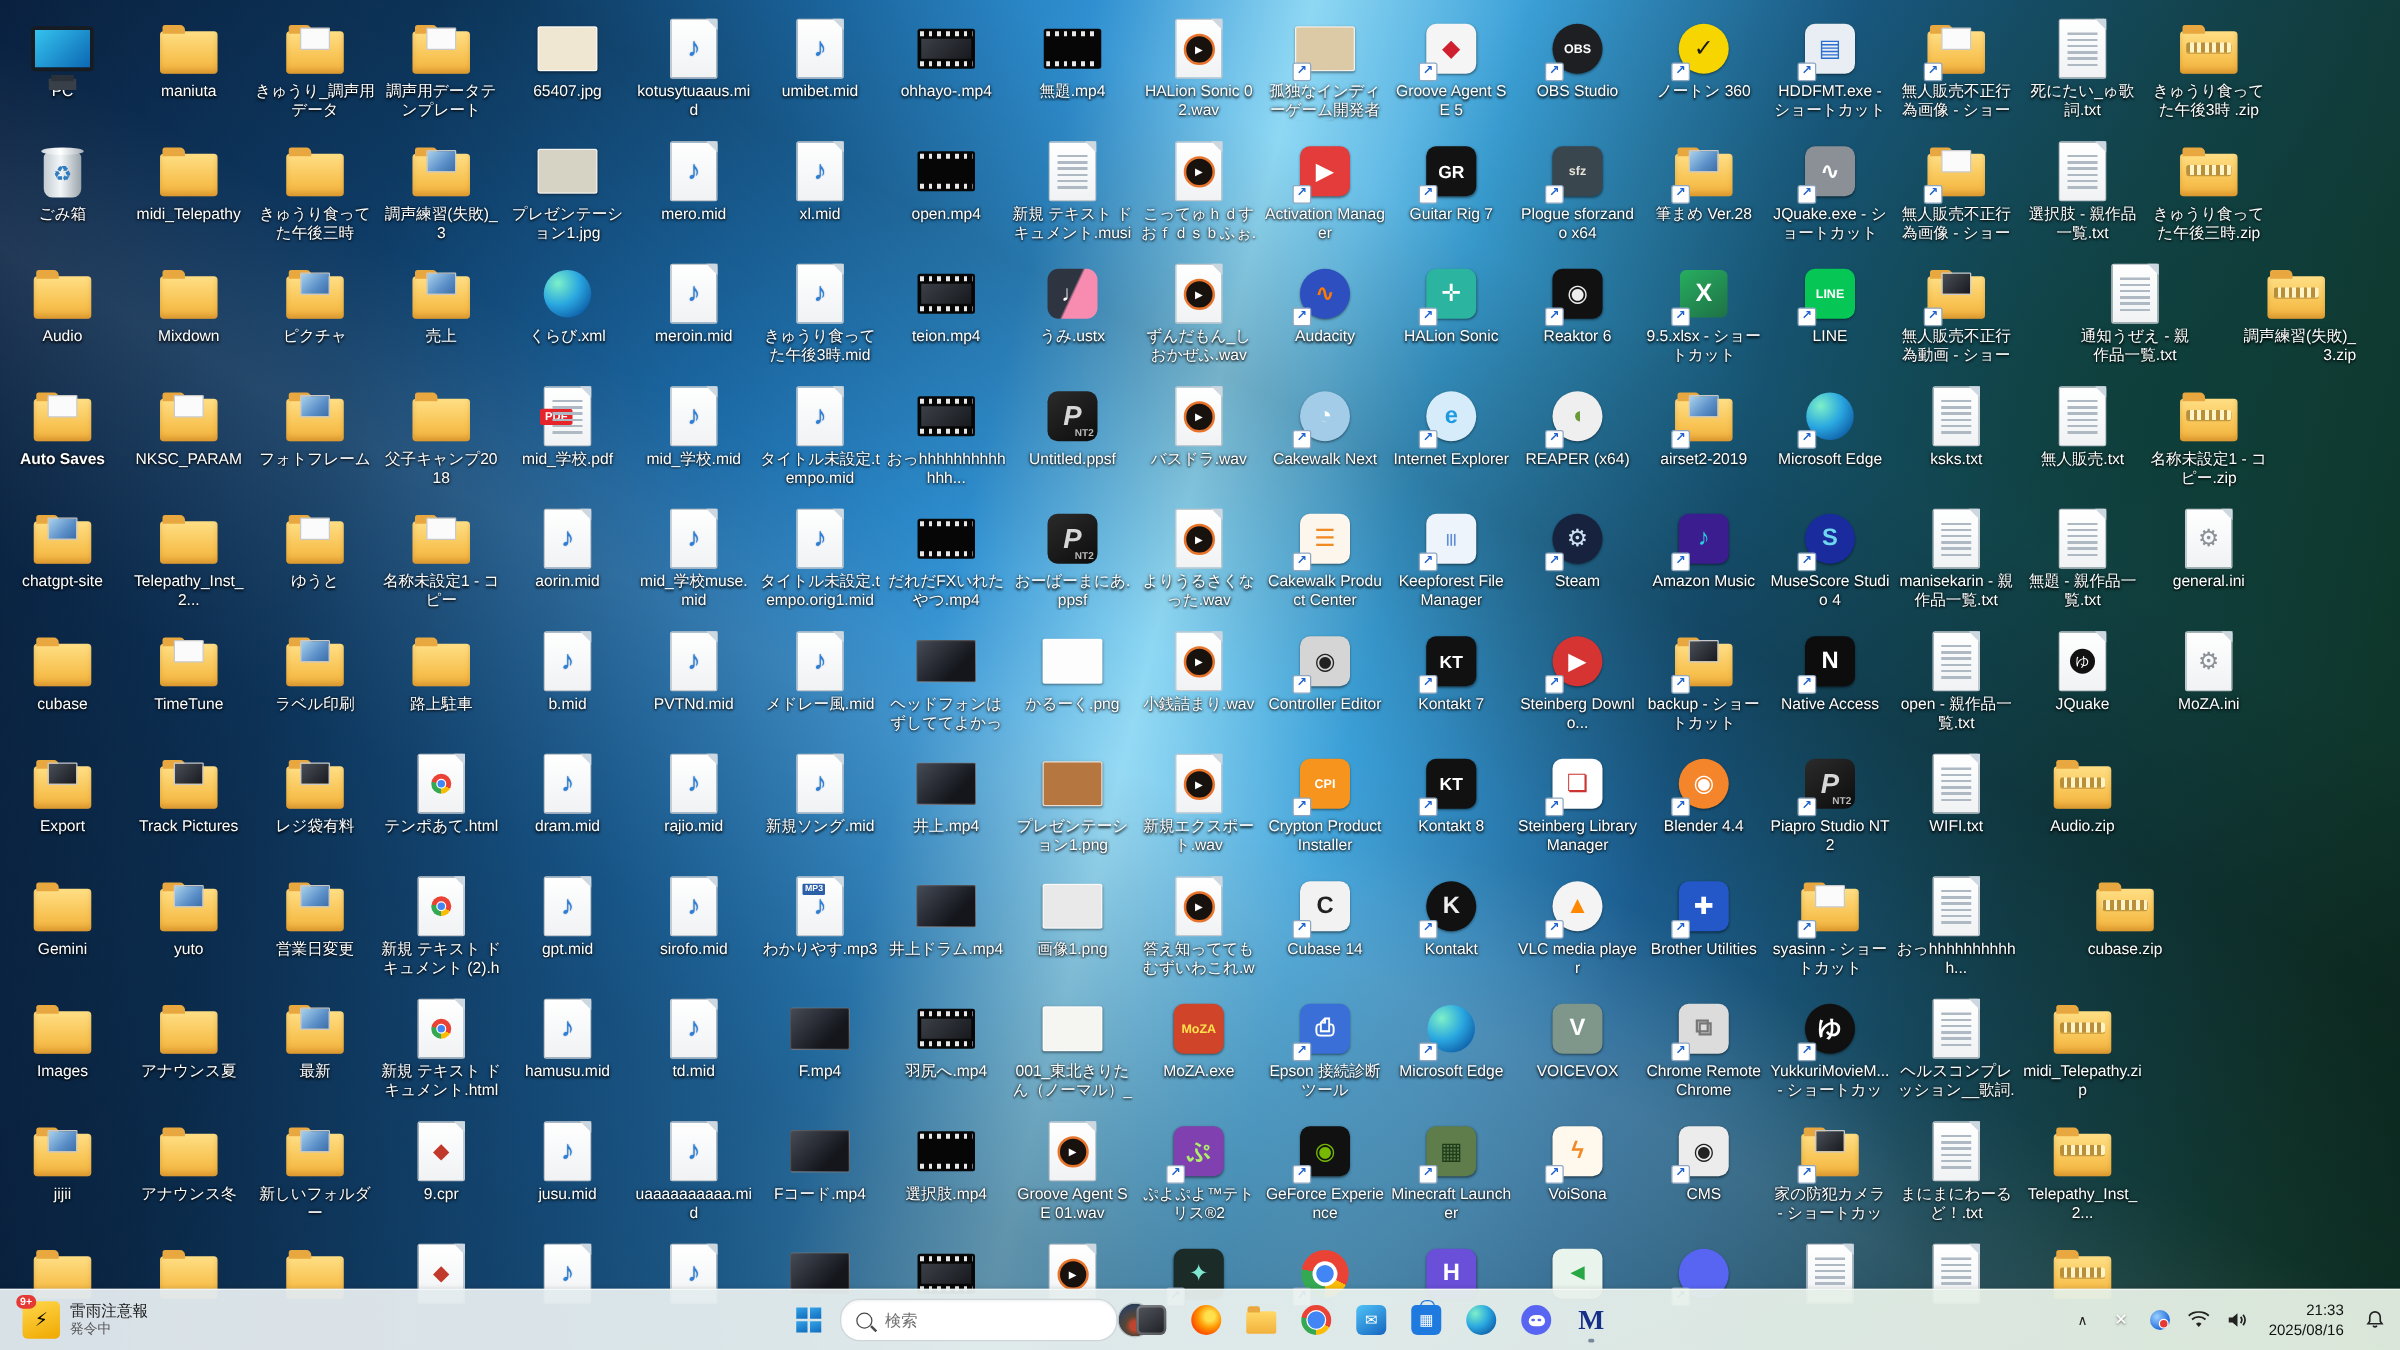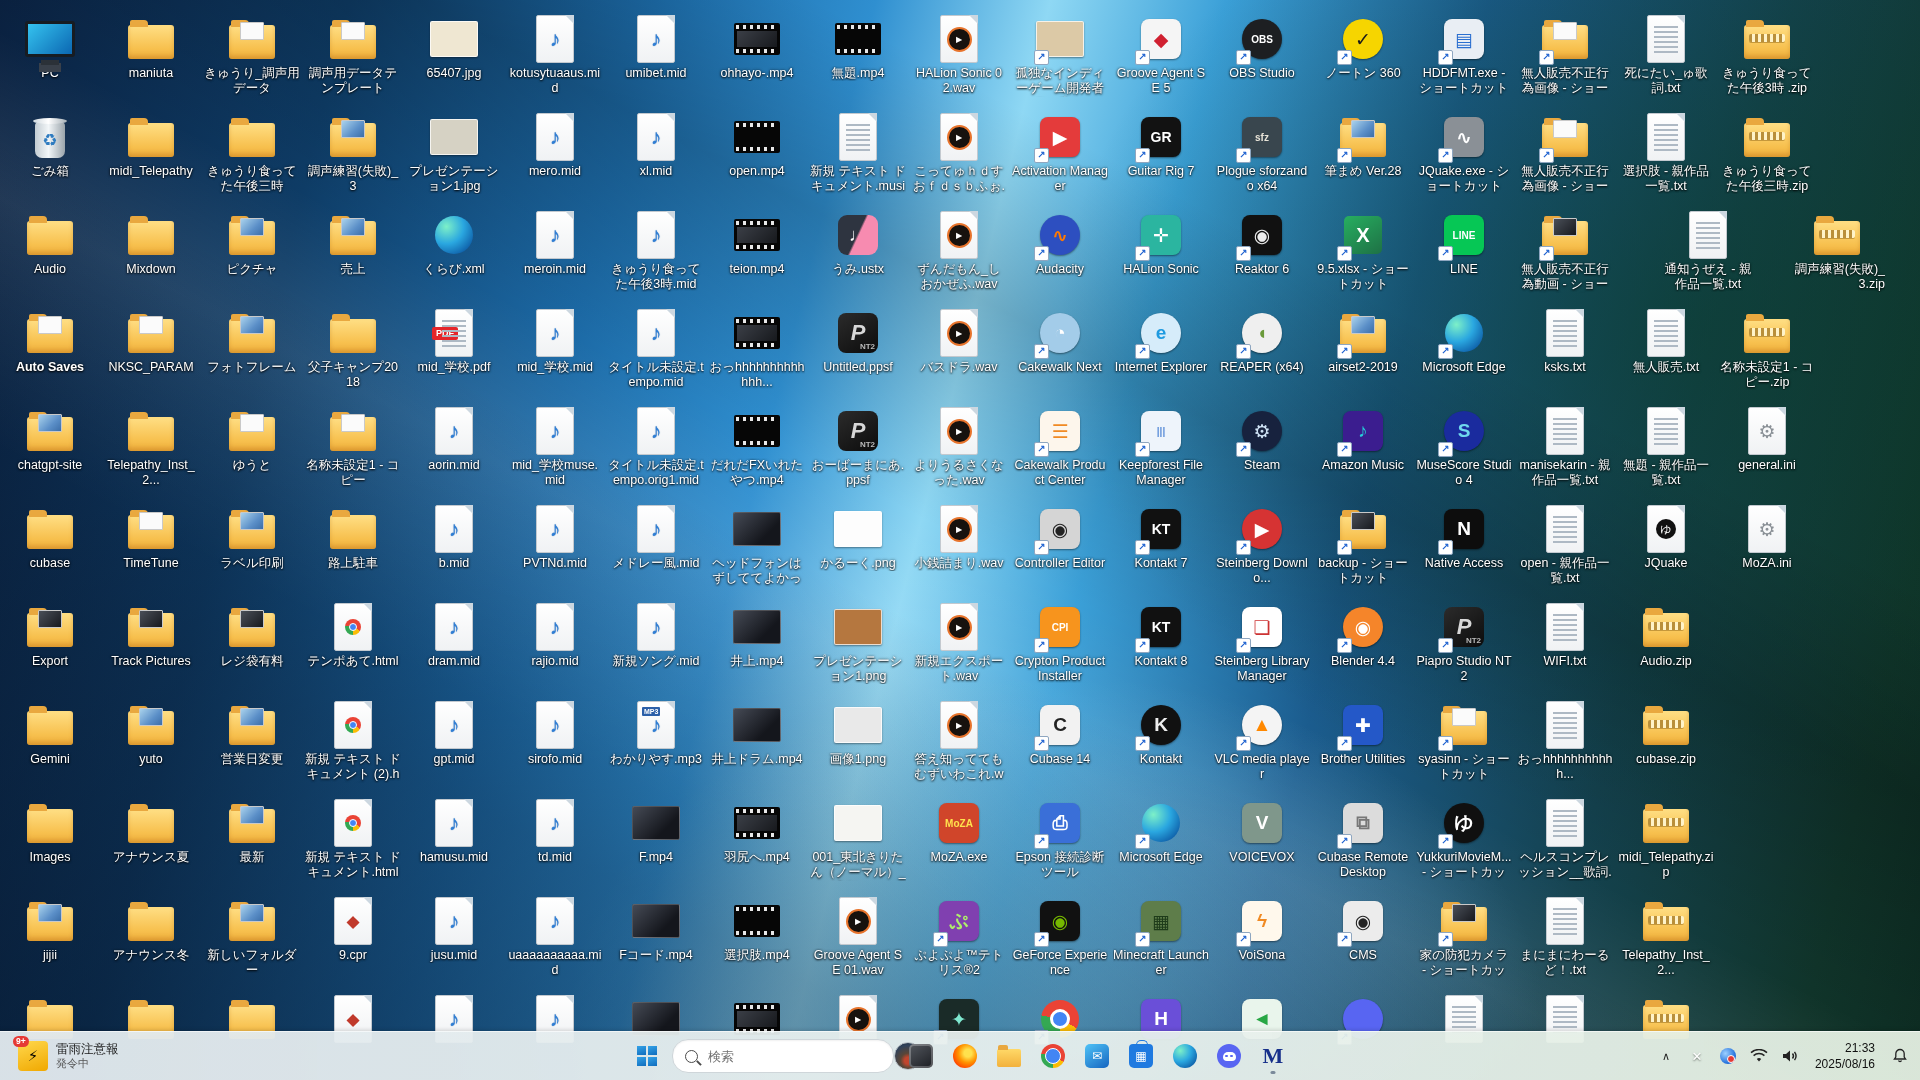--- a/index.html
+++ b/index.html
@@ -1162,21 +1162,21 @@
           <span class="sc">↗</span>
         </div>
         <div class="dlabel">syasinn - ショートカット</div>
       </div>
       <div class="dicon" title="おっhhhhhhhhhhh..." style="left: 1517px; top: 700px;">
         <div class="g">
           <div class="doc lines"></div>
         </div>
         <div class="dlabel">おっhhhhhhhhhhh...</div>
       </div>
-      <div class="dicon" title="cubase.zip" style="left: 1618px; top: 700px;">
+      <div class="dicon" title="cubase.zip" style="left: 1652px; top: 700px;">
         <div class="g">
           <div class="fb">
             <span class="zipband"></span>
           </div>
         </div>
         <div class="dlabel">cubase.zip</div>
       </div>
       <div class="dicon" title="Images" style="left: 2px; top: 798px;">
         <div class="g">
           <div class="fb"></div>
@@ -1265,21 +1265,21 @@
         <div class="g">
           <div class="appg" style="background:#7f978b;color:#fff;font-size:19px">V</div>
         </div>
         <div class="dlabel">VOICEVOX</div>
       </div>
       <div class="dicon" title="Chrome Remote Desktop" style="left: 1315px; top: 798px;">
         <div class="g">
           <div class="appg" style="background:#dcdcdc;color:#777;font-size:19px">⧉</div>
           <span class="sc">↗</span>
         </div>
-        <div class="dlabel">Cubase Remote Desktop</div>
+        <div class="dlabel">Chrome Remote Chrome</div>
       </div>
       <div class="dicon" title="YukkuriMovieM... - ショートカット" style="left: 1416px; top: 798px;">
         <div class="g">
           <div class="appg cirg" style="background:#101010;color:#fff;font-size:19px">ゆ</div>
           <span class="sc">↗</span>
         </div>
         <div class="dlabel">YukkuriMovieM... - ショートカット</div>
       </div>
       <div class="dicon" title="ヘルスコンプレッション__歌詞.txt" style="left: 1517px; top: 798px;">
         <div class="g">

